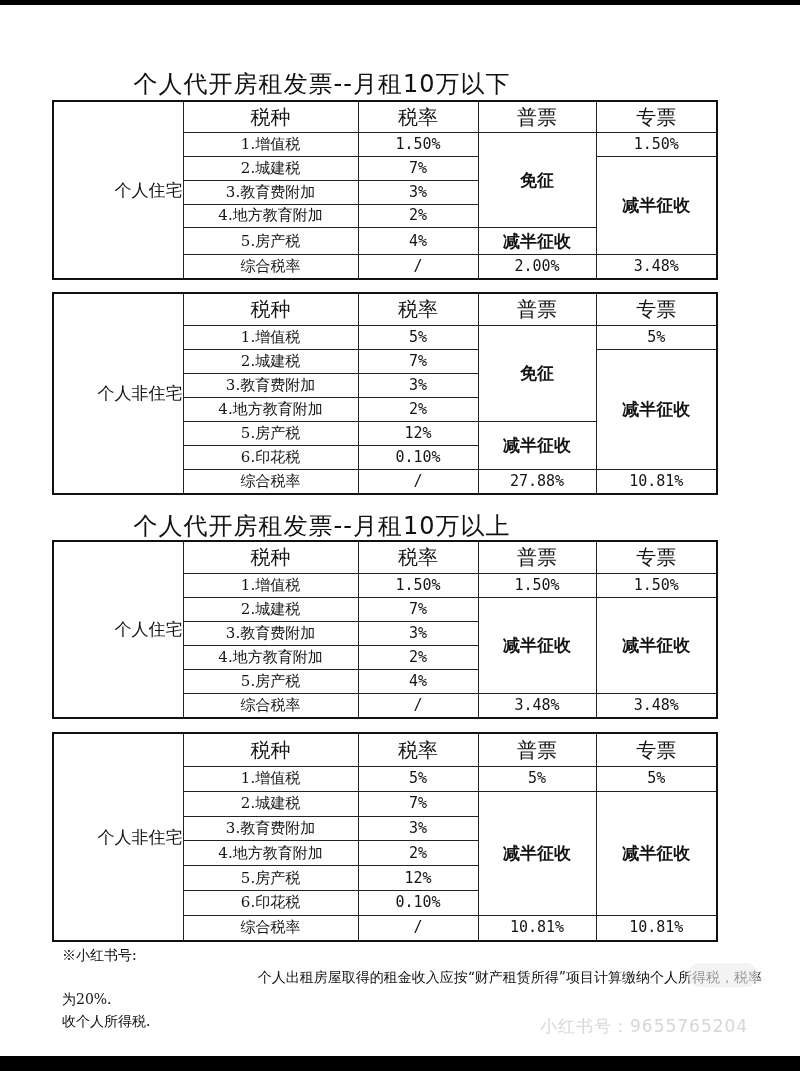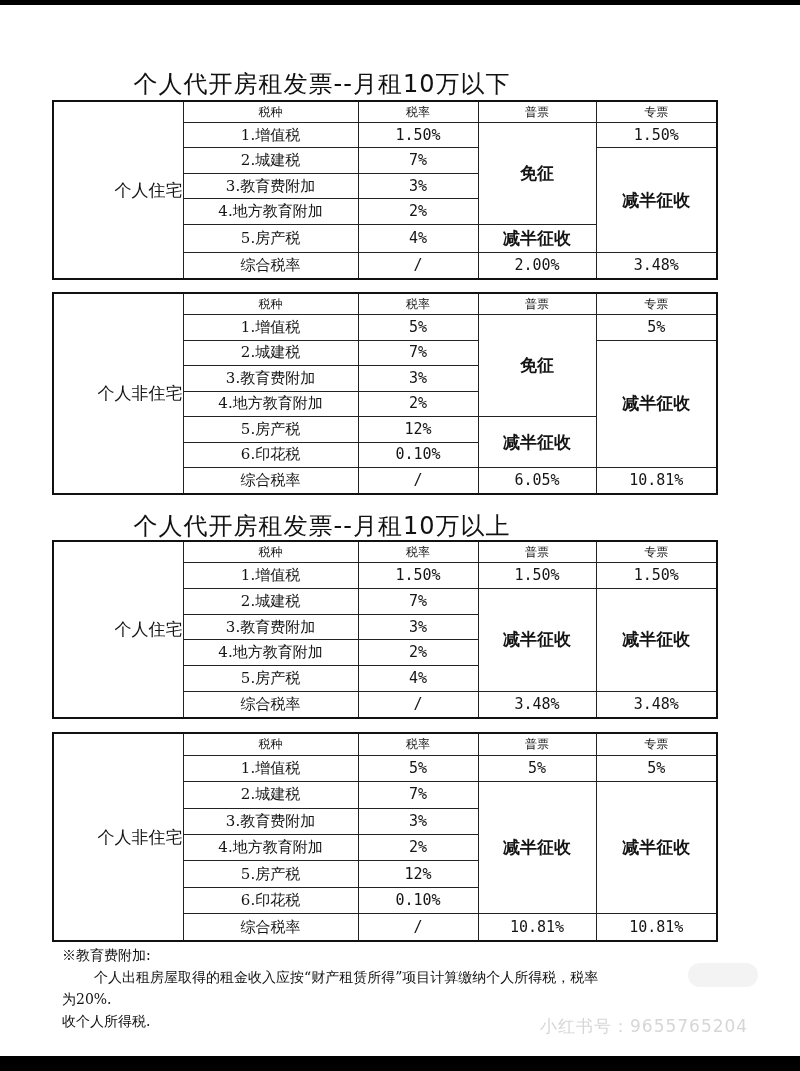--- a/index.html
+++ b/index.html
@@ -25,28 +25,28 @@
     }
     table.tax td {
       border: 1.5px solid #222;
       text-align: center; vertical-align: middle;
       padding: 0; font-size: 15px; line-height: 1;
       overflow: hidden; white-space: nowrap;
     }
     table.tax td.cat { font-family: "DejaVu Sans", "Liberation Sans", sans-serif; font-size: 17px; text-align: right; }
     table.tax td.mono { font-family: "DejaVu Sans Mono", "Liberation Mono", monospace; font-size: 15px; }
     table.tax td.big { font-size: 17px; font-weight: bold; }
-    table.tax td.head { font-size: 12px; font-family: Liberation Serif, serif; }
+    table.tax td.head { font-size: 20px; font-family: Liberation Serif, serif; }
 
     .notes {
       position: absolute; left: 62px; top: 944px; width: 700px;
       font-size: 14px; line-height: 22px; color: #111;
     }
     .notes p { margin: 0; }
-    .notes .indent { text-indent: 32px; }
+    .notes .indent { text-indent: 32px; text-align: right; }
     .watermark {
       position: absolute; left: 540px; top: 1015px;
       font-family: "DejaVu Sans", "Liberation Sans", sans-serif;
       font-size: 17px; color: rgba(180,180,180,0.55); letter-spacing: 1px;
     }
     .wm-pill {
       position: absolute; left: 688px; top: 963px; width: 70px; height: 24px;
       border-radius: 12px; background: rgba(235,235,235,0.6);
     }
   </style>
@@ -146,21 +146,21 @@
     <td class="mono">12%</td>
     <td class="big" rowspan="2">减半征收</td>
   </tr>
   <tr>
     <td>6.印花税</td>
     <td class="mono">0.10%</td>
   </tr>
   <tr>
     <td>综合税率</td>
     <td class="mono">/</td>
-    <td class="mono">6.05%</td>
+    <td class="mono">27.88%</td>
     <td class="mono">10.81%</td>
   </tr>
 </tbody>
   </table>
 
 <div class="title" style="top:510px;">个人代开房租发票--月租10万以上</div>
 
 <table class="tax" style="top:540px; height:179px;">
   <colgroup>
       <col style="width:130px">
@@ -257,21 +257,21 @@
   <tr>
     <td>综合税率</td>
     <td class="mono">/</td>
     <td class="mono">10.81%</td>
     <td class="mono">10.81%</td>
   </tr>
 </tbody>
   </table>
 
 <div class="notes">
-  <p>※教育费附加:</p>
+  <p>※小红书号:</p>
   <p class="indent">个人出租房屋取得的租金收入应按“财产租赁所得”项目计算缴纳个人所得税，税率</p>
   <p>为20%.</p>
   <p>收个人所得税.</p>
 </div>
 
 <div class="wm-pill"></div>
 <div class="watermark">小红书号：9655765204</div>
 
 <div class="bar-bottom"></div>
 

